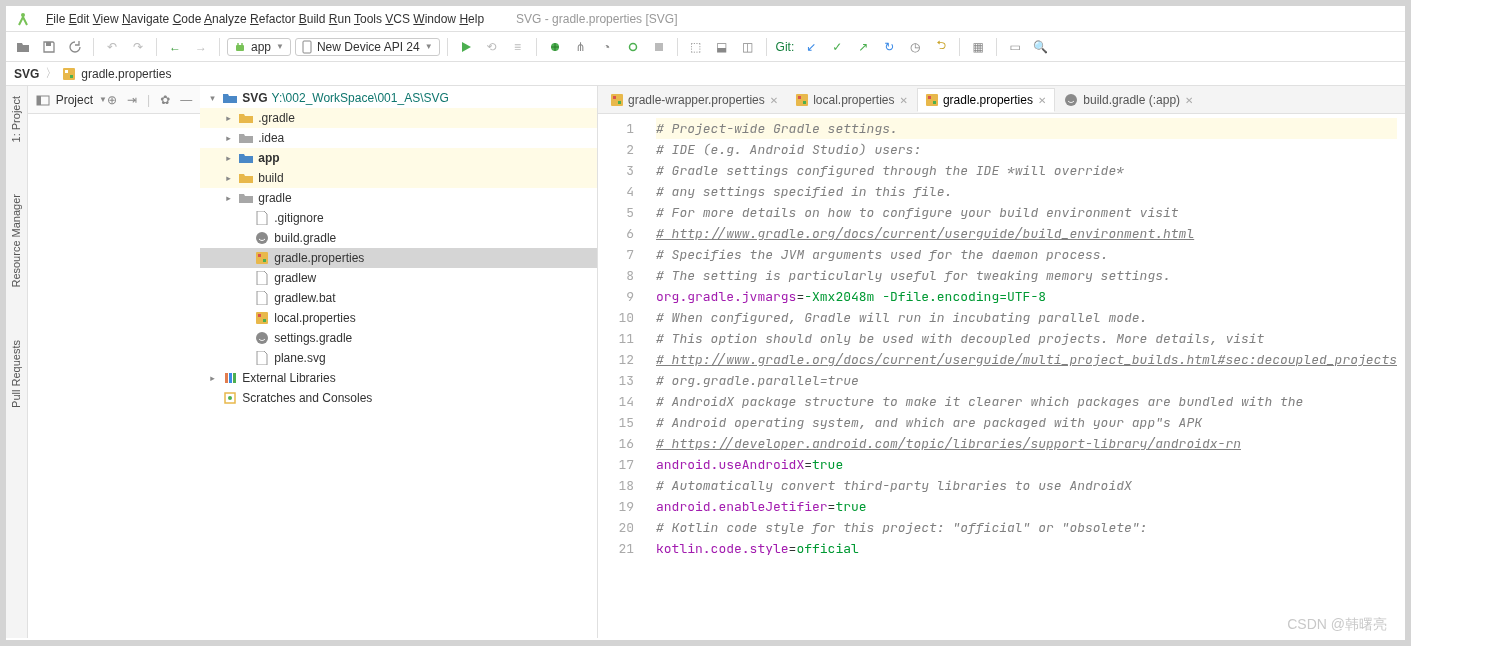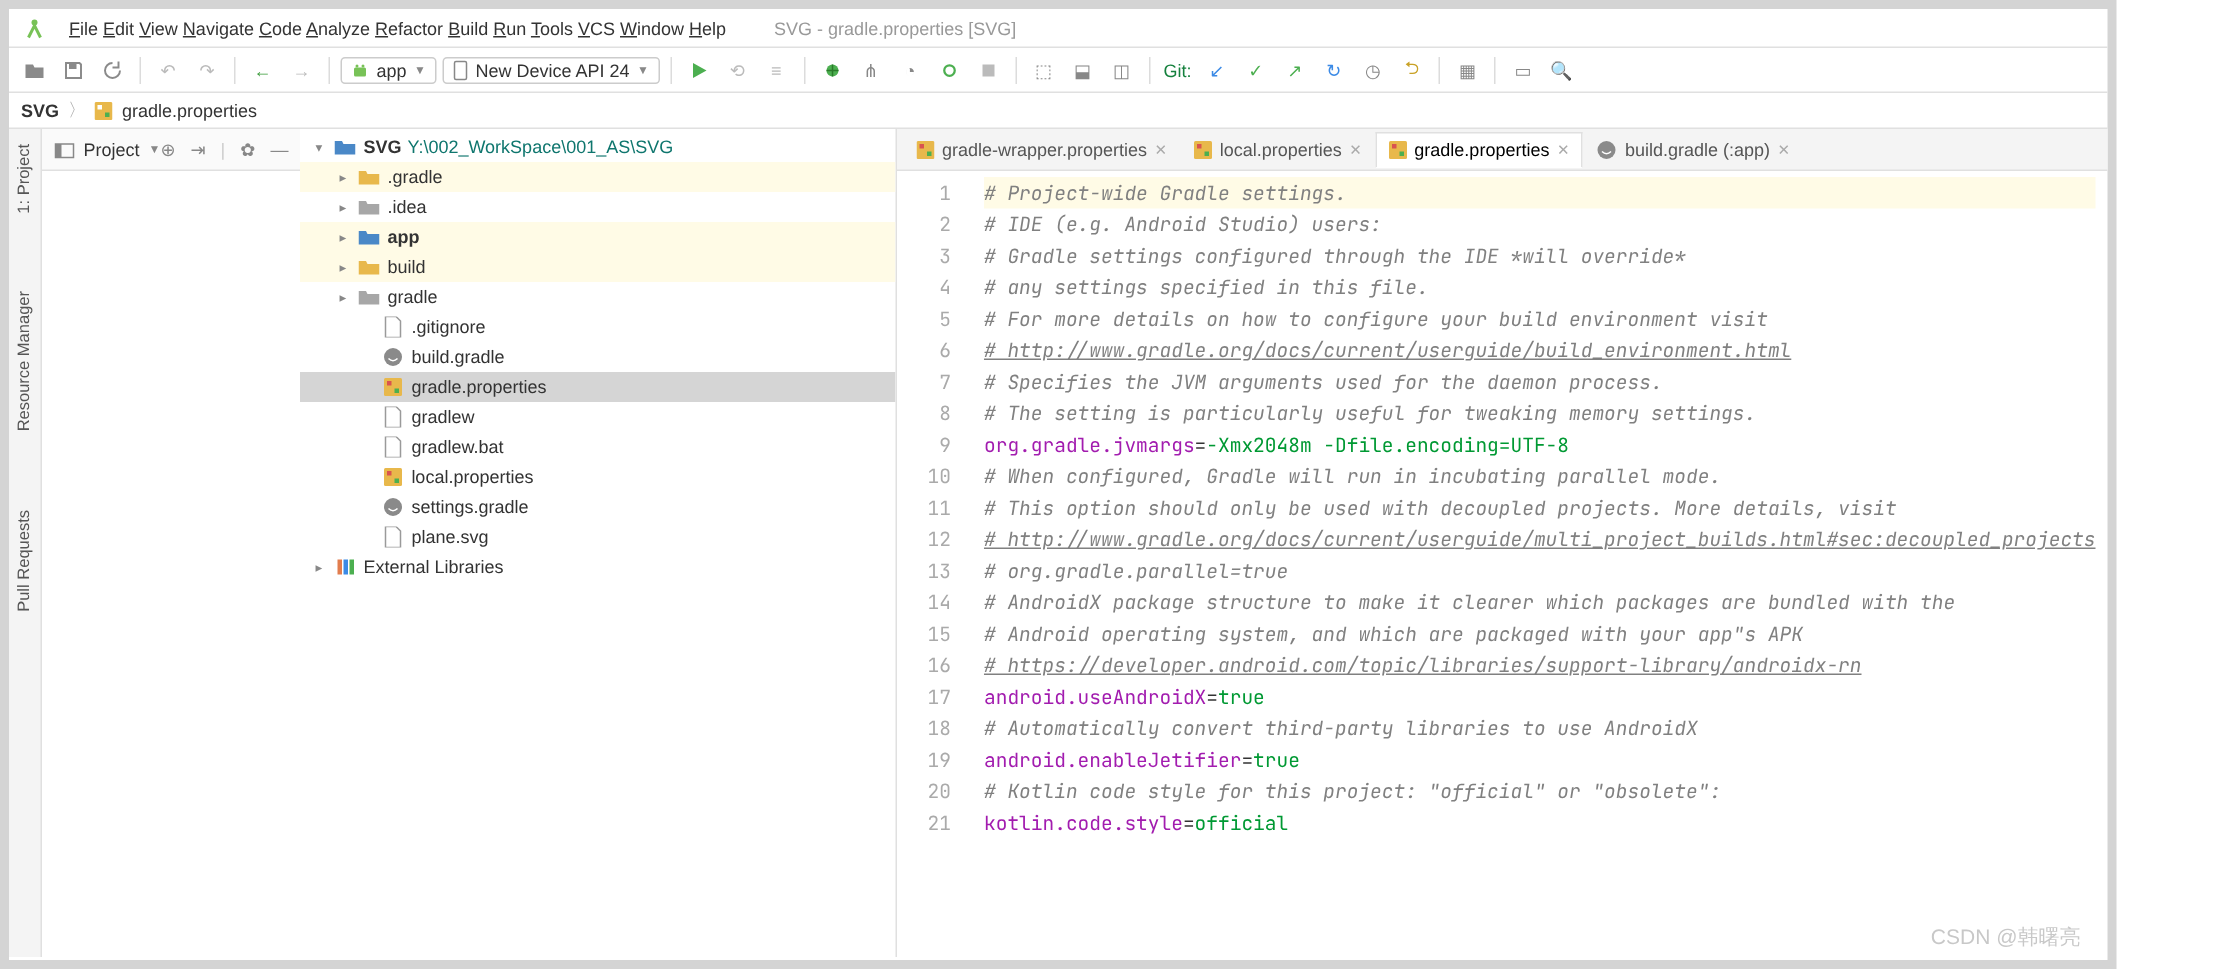--- a/index.html
+++ b/index.html
@@ -345,20 +345,30 @@
           <div class="tree-row indent-0">
             <span class="tree-arrow">▸</span>
             <span class="tree-icon">
               <svg width="14" height="14">
                 <rect x="2" y="2" width="3" height="10" fill="#e27d4e"></rect>
                 <rect x="6" y="2" width="3" height="10" fill="#3b8ae6"></rect>
                 <rect x="10" y="2" width="3" height="10" fill="#4caf50"></rect>
               </svg>
             </span>
             <span class="tree-label">External Libraries</span>
+          </div>
+          <div class="tree-row indent-0">
+            <span class="tree-arrow"></span>
+            <span class="tree-icon">
+              <svg width="14" height="14">
+                <rect x="2" y="2" width="10" height="10" fill="none" stroke="#e8b84b" stroke-width="1.5"></rect>
+                <circle cx="7" cy="7" r="2" fill="#4caf50"></circle>
+              </svg>
+            </span>
+            <span class="tree-label">Scratches and Consoles</span>
           </div>
         </div>
     </div>
 
     <div class="editor-area">
       <div class="edtabs" id="edtabs">
           <div class="edtab">
             <span>
               <svg width="12" height="12">
                 <rect width="12" height="12" fill="#e8b84b" rx="1"></rect>

